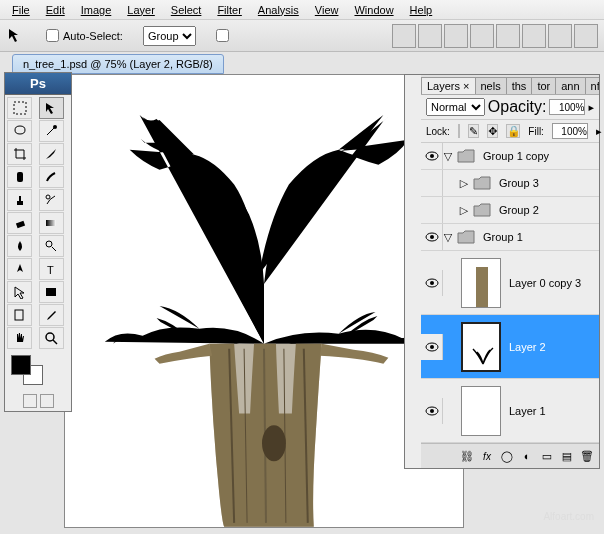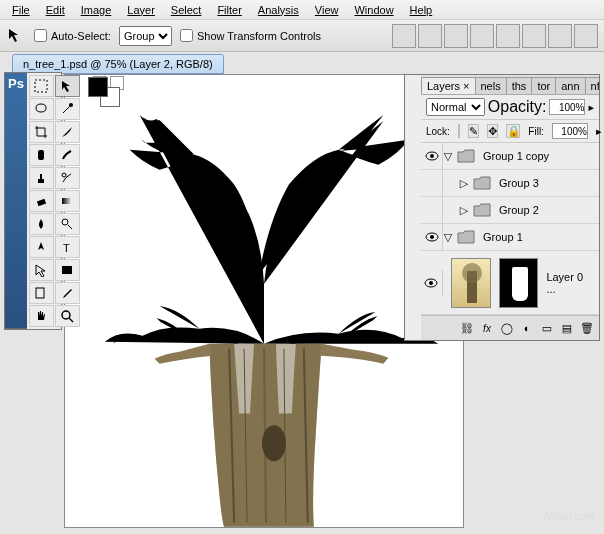--- a/index.html
+++ b/index.html
@@ -1,30 +1,30 @@
 <!DOCTYPE html>
 <html><head>
 <meta charset="utf-8">
 <style>
 * { margin: 0; padding: 0; box-sizing: border-box; font-family: Tahoma, Arial, sans-serif; font-size: 11px; }
 body { background: #e5e5e5; width: 604px; height: 534px; overflow: hidden; position: relative; }
 
 .menubar { background: linear-gradient(#f4f4f4, #e8e8e8); height: 20px; display: flex; align-items: center; padding: 0 4px; border-bottom: 1px solid #ccc; text-decoration: underline; }
 .menubar span { padding: 2px 8px; cursor: default; }
 
-.optbar { background: linear-gradient(#eee, #ddd); height: 32px; display: flex; align-items: center; padding: 0 6px; gap: 8px; border-bottom: 1px solid #bbb; }
+.optbar { background: linear-gradient(#eee, #ddd); height: 32px; display: flex; align-items: center; padding: 0 6px; gap: 20px; border-bottom: 1px solid #bbb; }
 .optbar .tool-icn { width: 20px; height: 20px; display: inline-block; }
 .optbar select { height: 20px; font-size: 11px; }
 .optbar .cb { display: flex; align-items: center; gap: 4px; }
 .optbar .icons { margin-left: auto; display: flex; gap: 2px; }
 .optbar .icons .ic { width: 24px; height: 24px; background: #ddd; border: 1px solid #999; display:inline-block; }
 
 .doc-title { position: absolute; left: 12px; top: 54px; background: linear-gradient(#d6e7f7, #c0d8f0); padding: 3px 10px; border: 1px solid #7a9ccc; border-radius: 3px 3px 0 0; }
 
-.toolbox { position: absolute; left: 4px; top: 72px; width: 58px; background: #ededed; border: 1px solid #7a7a7a; display: flex; flex-direction: row; z-index: 10; }
+.toolbox { position: absolute; left: 4px; top: 72px; width: 68px; background: #ededed; border: 1px solid #7a7a7a; display: flex; flex-direction: column; z-index: 10; }
 .toolbox .ps { background: linear-gradient(#3a6ea5,#2a5080); color:#fff; text-align:center; font-weight:bold; padding:3px; font-size:13px; border-bottom:1px solid #666; }
 .toolbox .grid { display: grid; grid-template-columns: 1fr 1fr; gap: 1px; padding: 2px; }
 .toolbox .tool { width: 25px; height: 22px; background: #ededed; border: 1px solid #ccc; display:flex; align-items:center; justify-content:center; }
 .toolbox .tool.sel { background: #ddd; border:1px solid #888; }
 .toolbox .sw { padding: 4px; position: relative; height: 40px; }
 .toolbox .sw .fg { width:20px; height:20px; background:#000; border:1px solid #666; position:absolute; left:6px; top:4px; }
 .toolbox .sw .bg { width:20px; height:20px; background:#fff; border:1px solid #666; position:absolute; left:18px; top:14px; }
 .toolbox .bot { display:flex; justify-content:center; gap:3px; padding:3px; }
 .toolbox .bot div{ width:14px;height:14px; border:1px solid #999;}
 
@@ -90,21 +90,20 @@
   </span>
   <div class="cb">
     <input type="checkbox" style="">
       <span>Auto-Select:</span>
   </div>
   <select>
     <option>Group</option>
   </select>
   <div class="cb">
     <input type="checkbox" style="">
-      <span>Show Transform Controls</span>
   </div>
   <div class="icons">
     <span class="ic"></span>
     <span class="ic"></span>
     <span class="ic"></span>
     <span class="ic"></span>
     <span class="ic"></span>
     <span class="ic"></span>
     <span class="ic"></span>
     <span class="ic"></span>
@@ -341,38 +340,60 @@
             <circle cx="7" cy="5" r="2" fill="#000"></circle>
           </svg>
         </div>
       <span class="toggle">▽</span>
       <svg class="folder" viewBox="0 0 18 14">
           <path d="M1 3 L6 3 L8 1 L17 1 L17 13 L1 13 Z" fill="#bbb" stroke="#777"></path>
         </svg>
       <span class="name">Group 1</span>
     </div>
 
-
-
     <div class="layer-row lg">
       <div class="eye">
           <svg viewBox="0 0 14 10">
             <ellipse cx="7" cy="5" rx="6" ry="4" fill="none" stroke="#000"></ellipse>
             <circle cx="7" cy="5" r="2" fill="#000"></circle>
           </svg>
         </div>
-      <span class="ind" style="width:4px"></span>
-      <span class="thumb" style="background:linear-gradient(#f5e8b8,#d4c080)"><svg width="40" height="50">
-            <rect x="15" y="12" width="10" height="32" fill="#6b5a3a"></rect>
-            <circle cx="20" cy="14" r="10" fill="#7a6a45" opacity="0.6"></circle>
+      <span class="ind" style="width:14px"></span>
+      <span class="thumb checker"><svg width="40" height="50">
+            <rect x="14" y="8" width="12" height="40" fill="#8b7a55"></rect>
           </svg></span>
-      <span class="mask"></span>
-      <span class="name">Layer 0 ...</span>
-    </div>
-
+      <span class="name">Layer 0 copy 3</span>
+    </div>
+
+    <div class="layer-row lg sel">
+      <div class="eye" style="background:#ededed">
+          <svg viewBox="0 0 14 10">
+            <ellipse cx="7" cy="5" rx="6" ry="4" fill="none" stroke="#000"></ellipse>
+            <circle cx="7" cy="5" r="2" fill="#000"></circle>
+          </svg>
+        </div>
+      <span class="ind" style="width:14px"></span>
+      <span class="thumb checker"><svg width="40" height="50">
+            <path d="M20 40 Q15 30 10 25 M20 40 Q25 28 30 24 M20 40 Q18 32 14 28 M20 40 Q23 30 27 26" stroke="#000" fill="none" stroke-width="1.5"></path>
+          </svg></span>
+      <span class="name">Layer 2</span>
+    </div>
+
+
+    <div class="layer-row lg">
+      <div class="eye">
+          <svg viewBox="0 0 14 10">
+            <ellipse cx="7" cy="5" rx="6" ry="4" fill="none" stroke="#000"></ellipse>
+            <circle cx="7" cy="5" r="2" fill="#000"></circle>
+          </svg>
+        </div>
+      <span class="ind" style="width:14px"></span>
+      <span class="thumb"></span>
+      <span class="name">Layer 1</span>
+    </div>
   </div>
 
   <div class="panel-foot">
     <span class="ic">⛓</span>
     <span class="ic">
         <i style="font-style:italic;font-size:10px">fx</i>
       </span>
     <span class="ic">◯</span>
     <span class="ic">◐</span>
     <span class="ic">▭</span>

